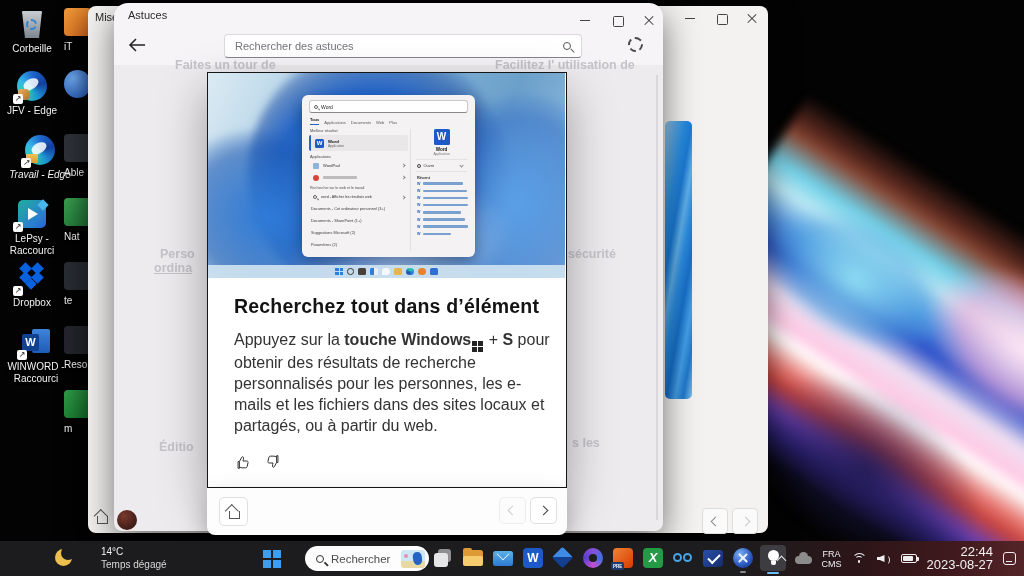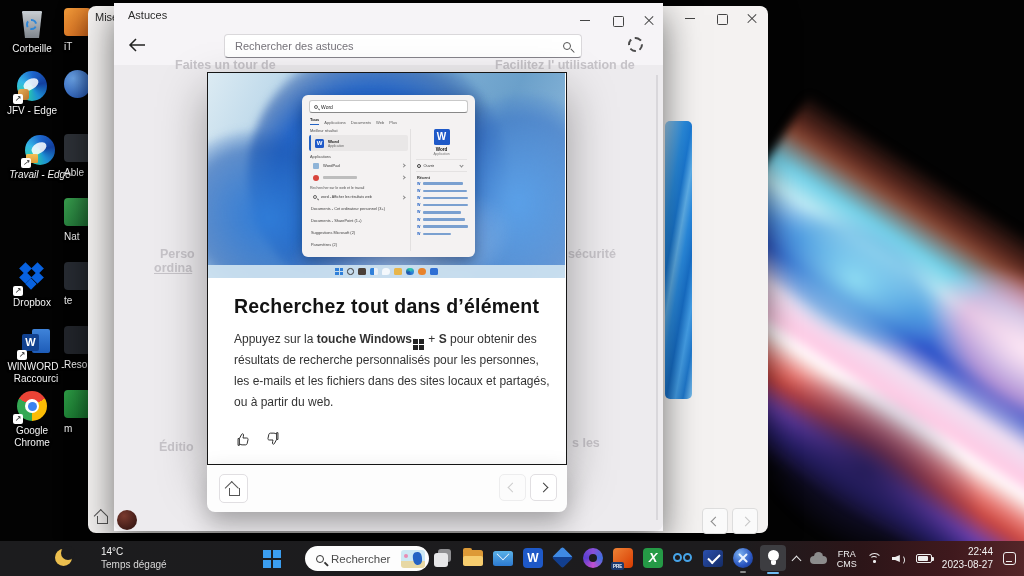--- a/index.html
+++ b/index.html
@@ -60,21 +60,21 @@
   
   .focus{position:absolute;left:2px;top:2px;width:28px;height:28px;background:#1e1e20;border-radius:3px;
     display:flex;align-items:flex-end;justify-content:center;gap:2px;padding-bottom:5px;}
   .focus i{display:block;width:3px;}
   
   .stub{position:absolute;top:0;width:27px;height:28px;border-radius:4px;}
 
   
   .win-back{left:88px;top:6px;width:680px;height:527px;background:#f4f2f1;border-radius:8px;
     box-shadow:0 10px 30px rgba(0,0,0,.55);}
-  .win-front{left:114px;top:3px;width:549px;height:528px;background:#f6f4f7;border-radius:0;
+  .win-front{left:114px;top:3px;width:549px;height:528px;background:#f6f4f7;border-radius:14px;
     box-shadow:0 12px 34px rgba(0,0,0,.55);}
   .titletext{font-size:11px;color:#2b2b2b;}
   .ctl{width:14px;height:14px;position:relative;}
   .ctl-min::after{content:"";position:absolute;left:2px;top:7px;width:10px;height:1.2px;background:#444;}
   .ctl-max::after{content:"";position:absolute;left:2.5px;top:2.5px;width:9px;height:9px;border:1.1px solid #444;border-radius:1.5px;}
   .ctl-x::before,.ctl-x::after{content:"";position:absolute;left:1px;top:6.6px;width:12px;height:1.2px;background:#444;}
   .ctl-x::before{transform:rotate(45deg);} .ctl-x::after{transform:rotate(-45deg);}
   .chev{display:inline-block;width:7px;height:7px;border-right:1.6px solid currentColor;border-bottom:1.6px solid currentColor;}
   .chev-r{transform:rotate(-45deg);} .chev-l{transform:rotate(135deg);}
   .navbtn{position:absolute;width:26px;height:26px;border:1px solid #ddd;border-radius:4px;background:#fafafa;
@@ -124,21 +124,21 @@
   .rcol{position:absolute;left:110px;top:30px;width:59px;text-align:center;}
   .rline{height:1px;background:#e4e2e2;margin:3px 4px;}
   .recrow{display:flex;align-items:center;gap:2.5px;padding:1.6px 3px 1.6px 5px;}
   .recbar{height:2.5px;background:#7aa0d0;border-radius:1px;}
   .shot-bar{position:absolute;left:0;bottom:0;width:100%;height:13.5px;background:rgba(205,226,240,.93);
     display:flex;align-items:center;justify-content:center;gap:4.5px;}
   .sic{width:7.5px;height:7.5px;border-radius:1.5px;position:relative;}
   .winlogo{display:grid;grid-template-columns:1fr 1fr;grid-template-rows:1fr 1fr;gap:1px;background:transparent!important;}
   .winlogo i{background:#2f7fd9;}
   .modal-title{font-size:19.5px;font-weight:600;color:#131313;letter-spacing:.2px;}
-  .modal-body{font-size:12px;line-height:21px;color:#333;}
+  .modal-body{font-size:16px;line-height:21px;color:#333;}
   .kwin{display:inline-grid;grid-template-columns:5px 5px;grid-template-rows:5px 5px;gap:1px;vertical-align:-1px;margin:0 1px;}
   .kwin i{background:#222;}
   .thumb{width:18px;height:18px;}
   .mfooter{position:relative;height:47px;background:#fdfdfd;border-radius:0 0 8px 8px;box-shadow:0 12px 26px rgba(0,0,0,.28);}
   .sqbtn{position:absolute;width:29px;height:29px;background:#fff;border:1px solid #e1dfe2;border-radius:5px;
     display:flex;align-items:center;justify-content:center;}
   .mfoot-txt{position:absolute;left:0;right:0;top:6px;text-align:center;font-size:11px;color:#2e2e2e;line-height:16px;}
 
   .redball{left:117px;top:510px;width:20px;height:20px;border-radius:50%;z-index:40;
     background:radial-gradient(circle at 35% 30%,#7a3a2e,#49201a 60%,#2a110e);}
@@ -211,21 +211,21 @@
   .wifi .a1{position:absolute;left:0;top:0;width:15px;height:15px;border:1.5px solid transparent;border-top-color:#eee;border-radius:50%;}
   .wifi .a2{position:absolute;left:3.5px;top:3.5px;width:8px;height:8px;border:1.5px solid transparent;border-top-color:#eee;border-radius:50%;}
   .wifi .dot{position:absolute;left:6.3px;top:7.5px;width:2.6px;height:2.6px;background:#eee;border-radius:50%;}
   .spk{position:relative;width:14px;height:12px;}
   .spk::before{content:"";position:absolute;left:0;top:2.5px;width:8px;height:7px;background:#eee;
     clip-path:polygon(0 30%,40% 30%,100% 0,100% 100%,40% 70%,0 70%);}
   .spk::after{content:"";position:absolute;right:1px;top:2px;width:7px;height:8px;border:1.5px solid transparent;border-right-color:#eee;border-radius:50%;}
   .batt{position:relative;width:16px;height:8.5px;border:1.1px solid #eee;border-radius:2px;}
   .batt::before{content:"";position:absolute;left:1px;top:1px;width:10px;height:4.5px;background:#eee;border-radius:1px;}
   .batt::after{content:"";position:absolute;right:-3px;top:2px;width:1.8px;height:3.5px;background:#eee;border-radius:0 1px 1px 0;}
-  .clock{font-size:10px;color:#f2f2f2;text-align:right;line-height:12.5px;}
+  .clock{font-size:13px;color:#f2f2f2;text-align:right;line-height:12.5px;}
   .notif{position:relative;width:13px;height:13px;border:1.3px solid #eee;border-radius:3px;}
   .notif::after{content:"";position:absolute;left:2px;bottom:2px;width:6px;height:1.3px;background:#eee;}
 </style>
 </head>
 <body>
 
 <div class="screen">
 
   <div class="abs swoosh">
     <div class="band"></div>
@@ -250,46 +250,47 @@
     </div>
     <div class="lbl">JFV - Edge</div>
   </div>
   <div class="dicon" style="left:8px;top:134px;font-style:italic;">
     <div class="art">
       <div class="edge"></div>
         <div class="badge-folder"></div>
         <span class="shortcut"></span>
     </div>
     <div class="lbl">Travail - Edge</div>
+  </div>
+  <div class="dicon" style="left:0;top:198px;">
+    <div class="art">
+      <div class="lepsy"></div>
+        <div class="lepsy-gem"></div>
+        <span class="shortcut"></span>
+    </div>
+    <div class="lbl">LePsy - Raccourci</div>
   </div>
   <div class="dicon" style="left:0;top:262px;">
     <div class="art">
       <div class="dbx" style="left:5px;top:2px;"></div>
         <div class="dbx" style="left:17px;top:2px;"></div>
       <div class="dbx" style="left:5px;top:11px;"></div>
         <div class="dbx" style="left:17px;top:11px;"></div>
       <div class="dbx" style="left:11px;top:18px;width:8px;height:8px;"></div>
       <span class="shortcut"></span>
     </div>
     <div class="lbl">Dropbox</div>
   </div>
   <div class="dicon" style="left:4px;top:326px;">
     <div class="art">
       <div class="ww-doc"></div>
         <div class="ww-sq"></div>
         <span class="shortcut"></span>
     </div>
     <div class="lbl"><span>WINWORD -</span><br><span>Raccourci</span></div>
-  </div>
-  <div class="dicon" style="left:0;top:390px;">
-    <div class="art">
-      <div class="chrome"></div>
-        <span class="shortcut"></span>
-    </div>
-    <div class="lbl">Google Chrome</div>
   </div>
 
   <div class="abs" style="left:64px;top:8px;width:40px;">
     <div class="stub" style="left:0;background:linear-gradient(135deg,#f09a3a,#d86a1e);"></div>
     <div class="lbl abs" style="left:0;top:33px;font-size:10px;color:#f2f2f2;text-shadow:0 1px 2px #000;">iT</div>
   </div>
   <div class="abs" style="left:64px;top:70px;width:40px;">
     <div class="stub" style="left:0;border-radius:50%;background:radial-gradient(circle at 35% 30%,#6fa9ee,#1d4fae);"></div>
   </div>
   <div class="abs" style="left:64px;top:134px;width:40px;">

